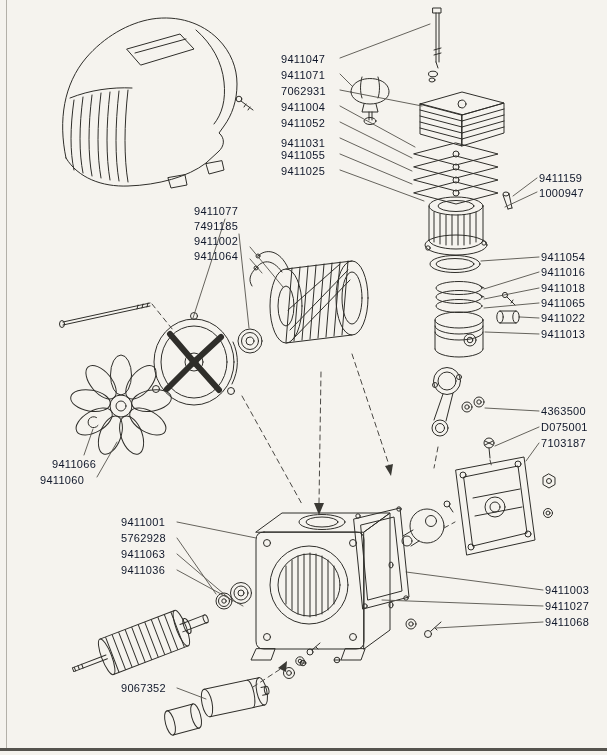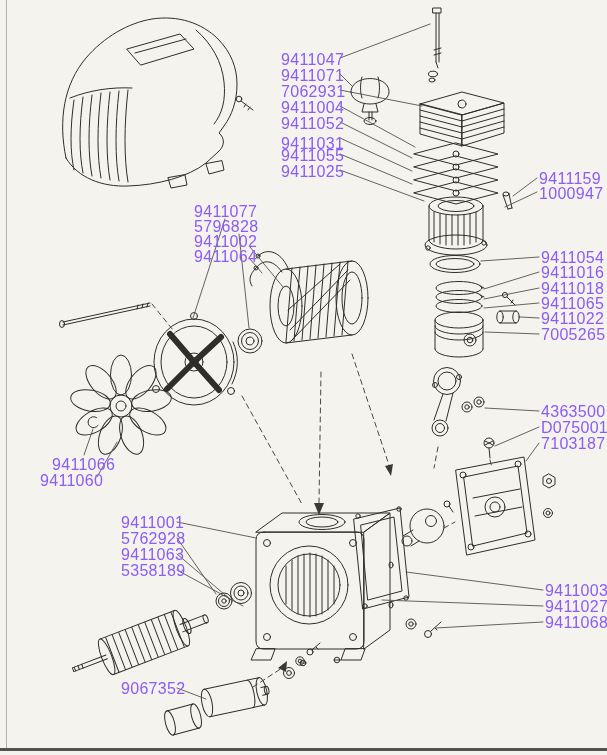--- a/index.html
+++ b/index.html
@@ -4,22 +4,22 @@
 <style>
   html,body { margin:0; padding:0; background:#e8e6e0; }
   .canvas {
     position:relative; width:607px; height:755px;
     background:#f5f3ee; overflow:hidden;
     font-family:"Liberation Sans", sans-serif;
   }
   .canvas svg { position:absolute; left:0; top:0; }
   .lbl {
     position:absolute;
-    font-size:16px; line-height:15px;
-    color:#8b5cf6; letter-spacing:0.3px; white-space:nowrap;
+    font-size:11px; line-height:15px;
+    color:#0f172a; letter-spacing:0.3px; white-space:nowrap;
   }
   .scan-left  { position:absolute; left:6px; top:0; width:1px; height:750px; background:#b3b0a8; }
   .scan-bottom{ position:absolute; left:0; top:748px; width:607px; height:3px; background:#55534e; }
 </style>
 </head>
 <body>
 
 <div class="canvas">
 
 <svg width="607" height="755" viewBox="0 0 607 755" fill="none" stroke="#2f2e2a" stroke-width="1" stroke-linecap="round" stroke-linejoin="round">
@@ -380,38 +380,38 @@
   <div class="lbl" style="left:281px;top:68px">9411071</div>
   <div class="lbl" style="left:281px;top:84px">7062931</div>
   <div class="lbl" style="left:281px;top:100px">9411004</div>
   <div class="lbl" style="left:281px;top:116px">9411052</div>
   <div class="lbl" style="left:281px;top:136px">9411031</div>
   <div class="lbl" style="left:281px;top:148px">9411055</div>
   <div class="lbl" style="left:281px;top:164px">9411025</div>
   <div class="lbl" style="left:539px;top:171px">9411159</div>
   <div class="lbl" style="left:539px;top:186px">1000947</div>
   <div class="lbl" style="left:194px;top:204px">9411077</div>
-  <div class="lbl" style="left:194px;top:219px">5796828</div>
+  <div class="lbl" style="left:194px;top:219px">7491185</div>
   <div class="lbl" style="left:194px;top:234px">9411002</div>
   <div class="lbl" style="left:194px;top:249px">9411064</div>
   <div class="lbl" style="left:541px;top:250px">9411054</div>
   <div class="lbl" style="left:541px;top:265px">9411016</div>
   <div class="lbl" style="left:541px;top:281px">9411018</div>
   <div class="lbl" style="left:541px;top:296px">9411065</div>
   <div class="lbl" style="left:541px;top:311px">9411022</div>
-  <div class="lbl" style="left:541px;top:327px">7005265</div>
+  <div class="lbl" style="left:541px;top:327px">9411013</div>
   <div class="lbl" style="left:541px;top:404px">4363500</div>
   <div class="lbl" style="left:541px;top:420px">D075001</div>
   <div class="lbl" style="left:541px;top:436px">7103187</div>
   <div class="lbl" style="left:52px;top:457px">9411066</div>
   <div class="lbl" style="left:40px;top:473px">9411060</div>
   <div class="lbl" style="left:121px;top:515px">9411001</div>
   <div class="lbl" style="left:121px;top:531px">5762928</div>
   <div class="lbl" style="left:121px;top:547px">9411063</div>
-  <div class="lbl" style="left:121px;top:563px">5358189</div>
+  <div class="lbl" style="left:121px;top:563px">9411036</div>
   <div class="lbl" style="left:545px;top:583px">9411003</div>
   <div class="lbl" style="left:545px;top:599px">9411027</div>
   <div class="lbl" style="left:545px;top:615px">9411068</div>
   <div class="lbl" style="left:121px;top:681px">9067352</div>
 
   <div class="scan-left"></div>
   <div class="scan-bottom"></div>
 </div>
 
 </body></html>

